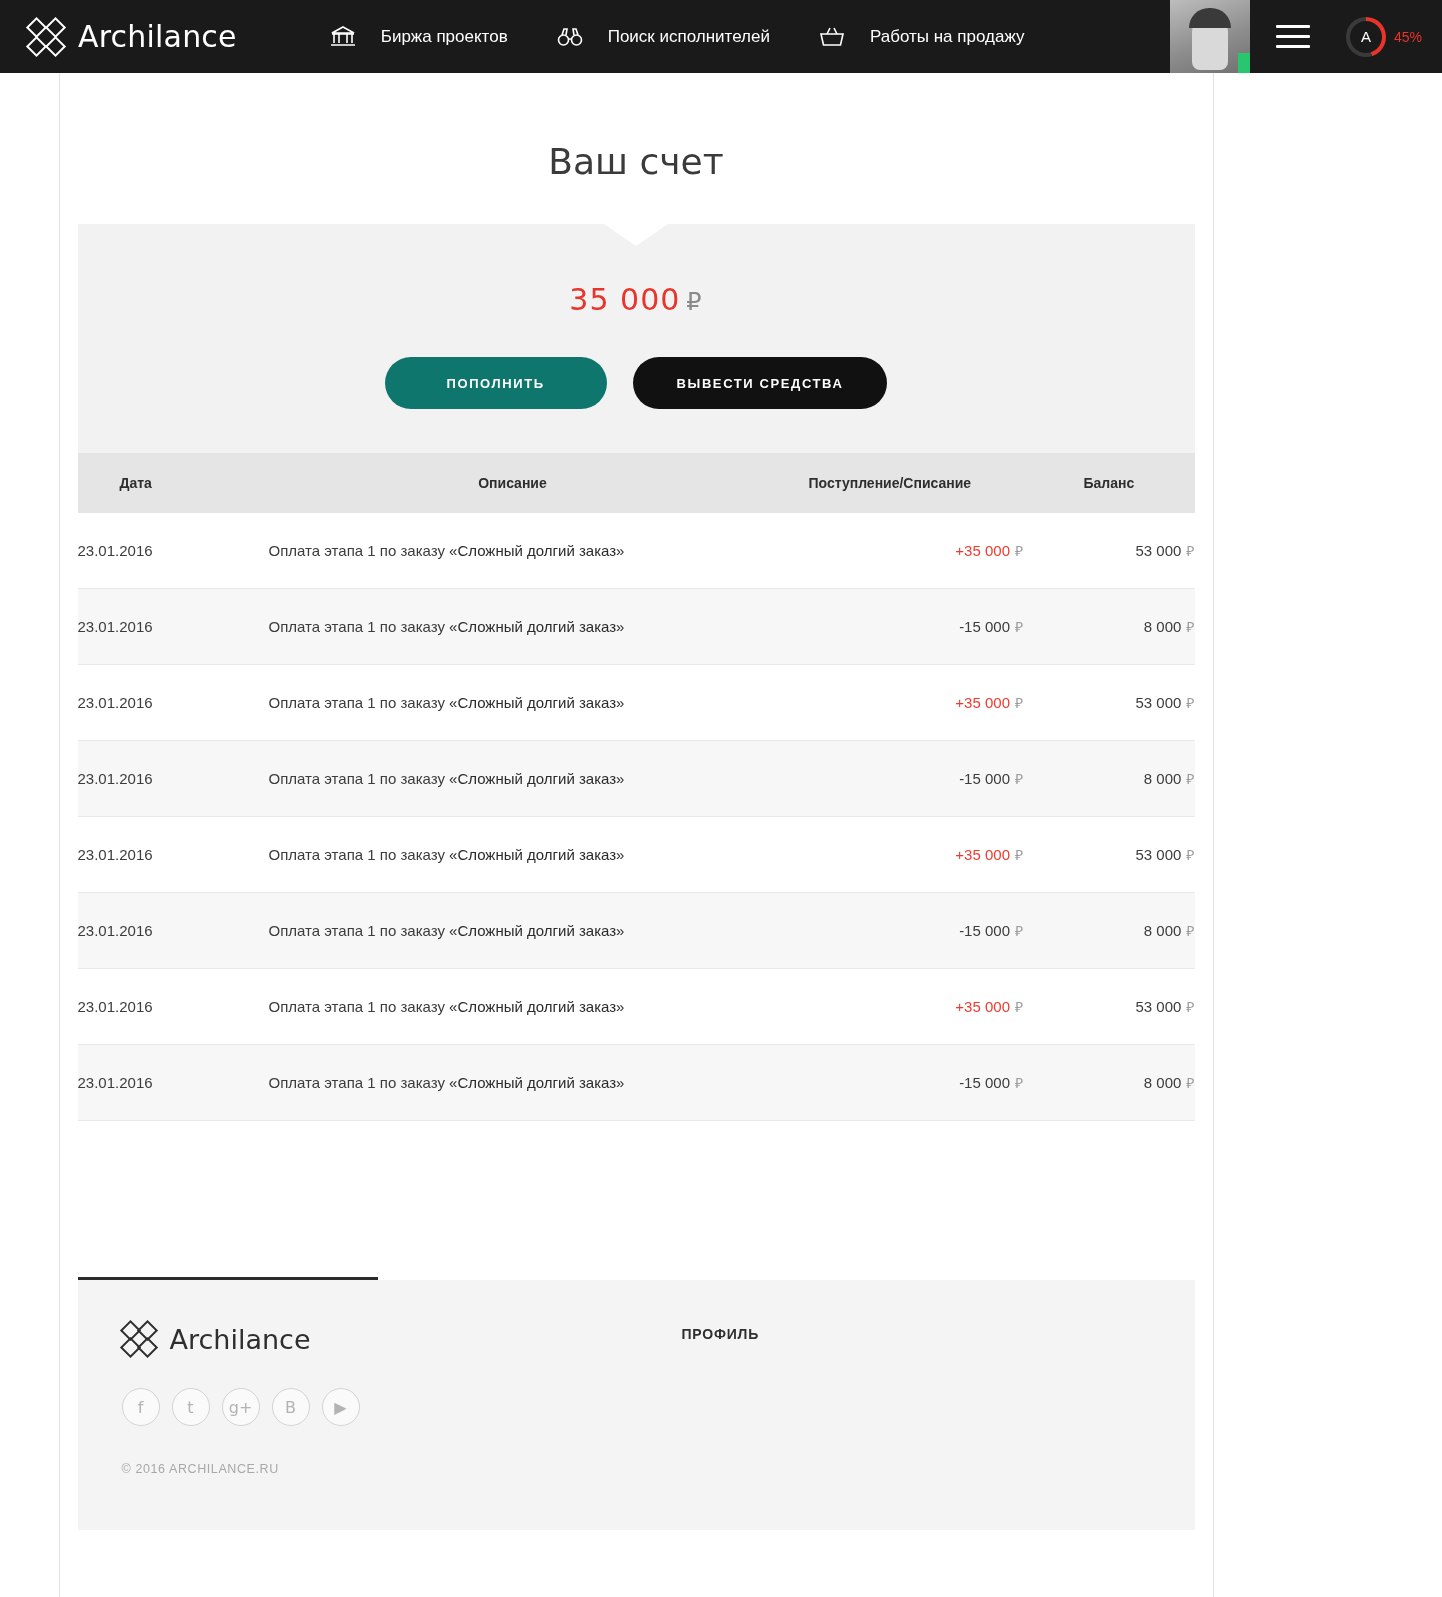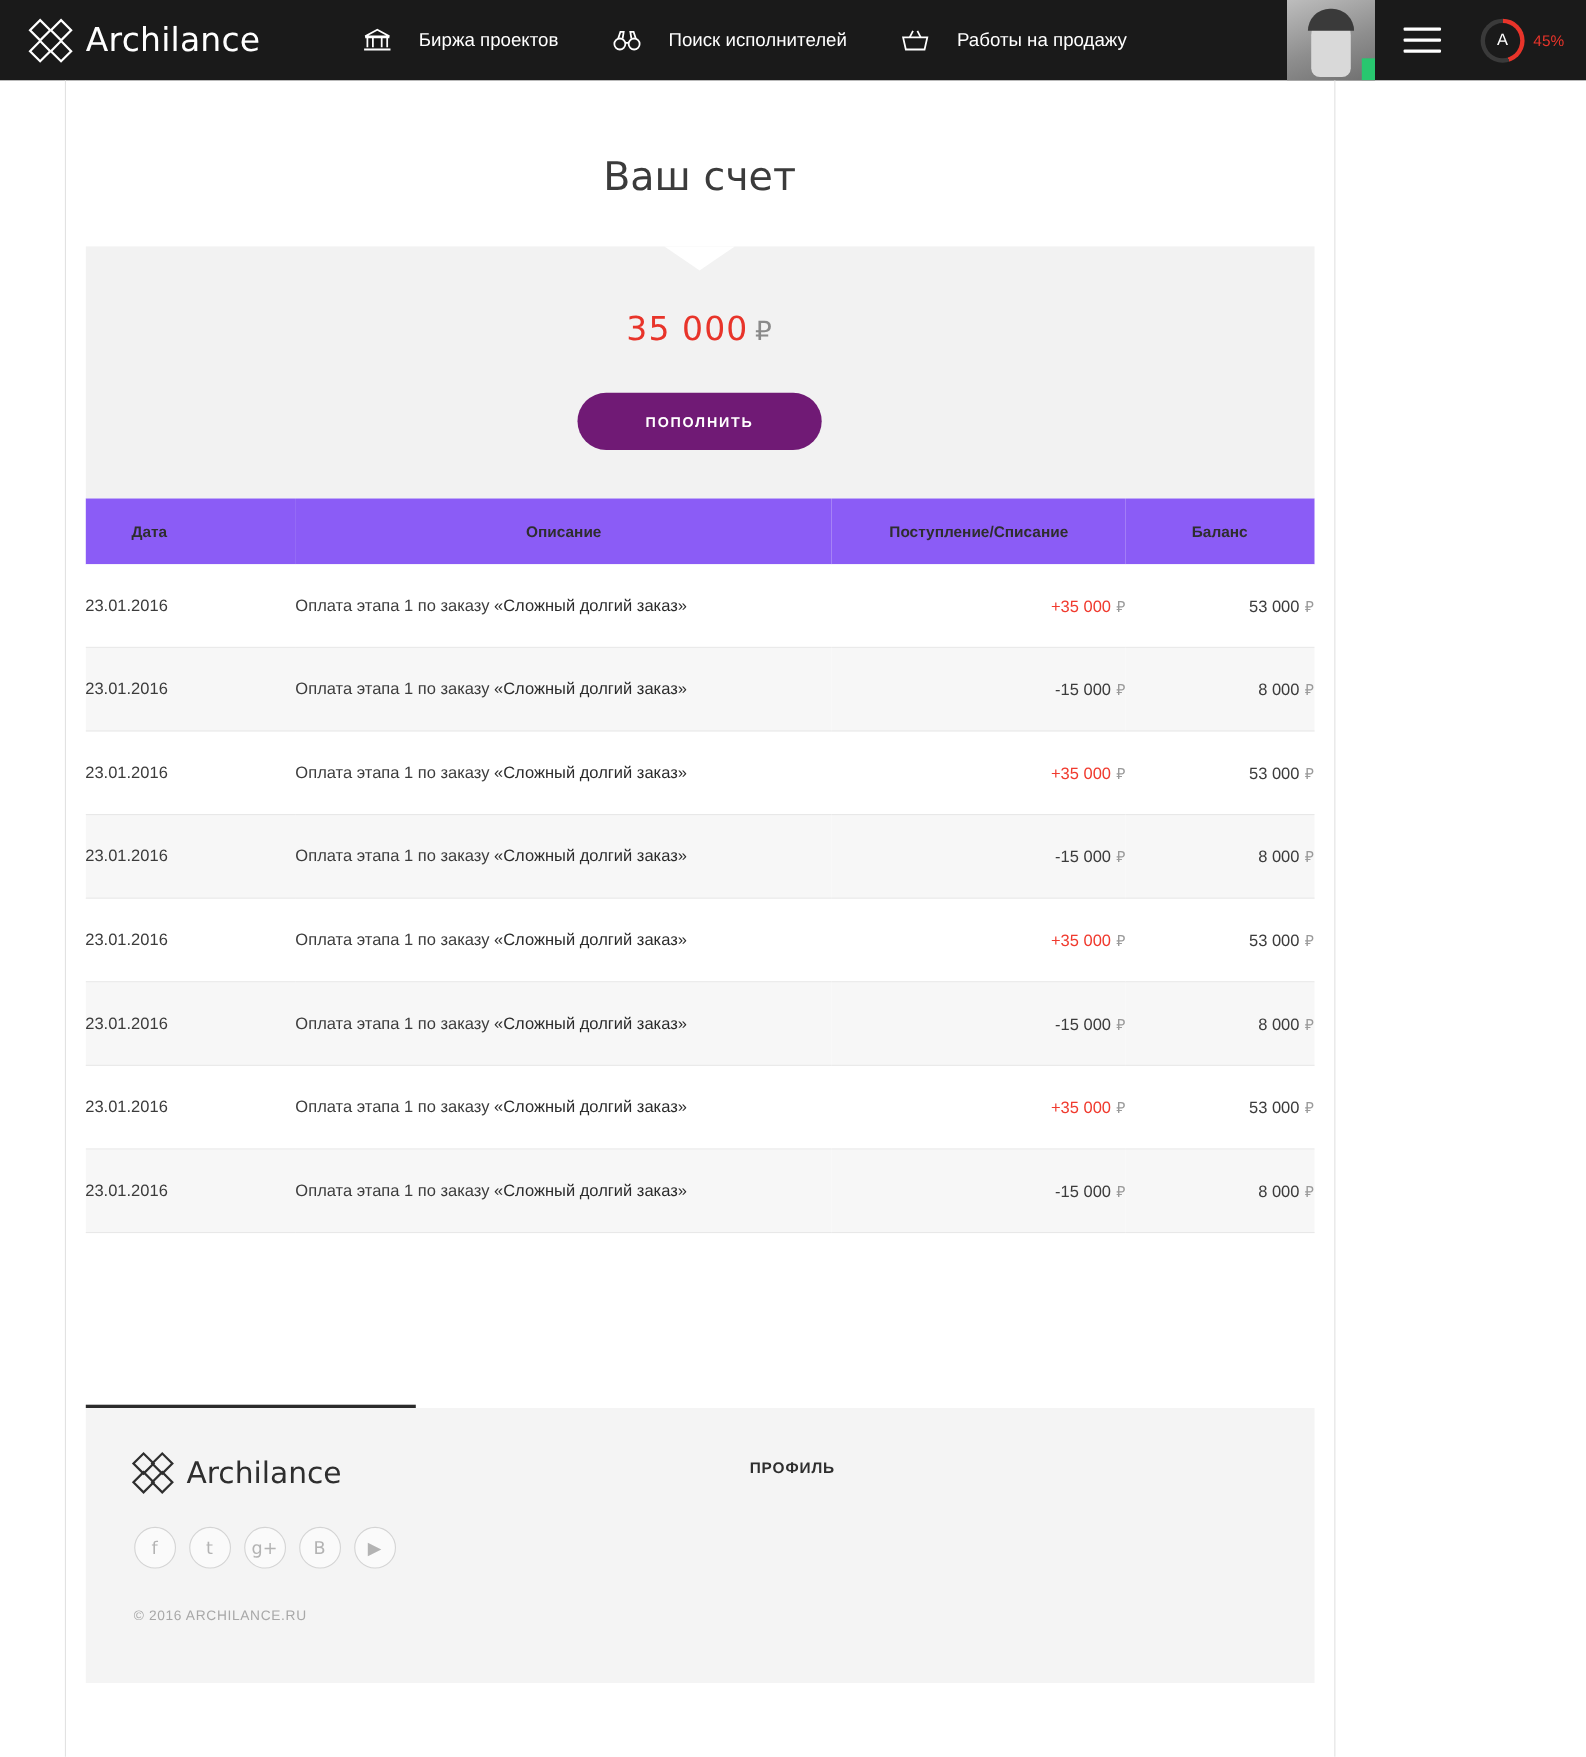--- a/index.html
+++ b/index.html
@@ -129,28 +129,28 @@
   .btn {
     border: none; cursor: pointer;
     border-radius: 30px;
     font-size: 13px; letter-spacing: 1.6px;
     font-weight: 700;
     color: #fff;
     padding: 0 44px;
     height: 52px;
     font-family: "Liberation Sans", sans-serif;
   }
-  .btn-red { background: #701a75; min-width: 222px; }
+  .btn-red { background: #0f766e; min-width: 222px; }
   .btn-dark { background: #111111; min-width: 222px; }
 
   
   .table-wrap { margin: 0 18px; background: #fff; }
   table.tx { width: 100%; border-collapse: collapse; }
   table.tx thead th {
-    background: #8b5cf6;
+    background: #e5e5e5;
     font-size: 14px;
     color: #2e2e2e;
     font-weight: 700;
     padding: 22px 0;
     text-align: center;
     border: none;
   }
   table.tx thead th.col-date { text-align: left; padding-left: 42px; width: 200px; }
   table.tx thead th.col-desc { width: 520px; }
   table.tx thead th.col-amt { width: 280px; }
@@ -288,20 +288,21 @@
   <div class="content-frame">
 
     <h1 class="page-title">Ваш счет</h1>
 
     <div class="balance-panel">
       <div class="balance-amount">
         <span>35 000</span><span class="cur">₽</span>
       </div>
       <div class="balance-buttons">
         <button class="btn btn-red">ПОПОЛНИТЬ</button>
+        <button class="btn btn-dark">ВЫВЕСТИ СРЕДСТВА</button>
       </div>
     </div>
 
     <div class="table-wrap">
       <table class="tx">
         <thead>
           <tr>
             <th class="col-date">Дата</th>
             <th class="col-desc">Описание</th>
             <th class="col-amt">Поступление/Списание</th>

